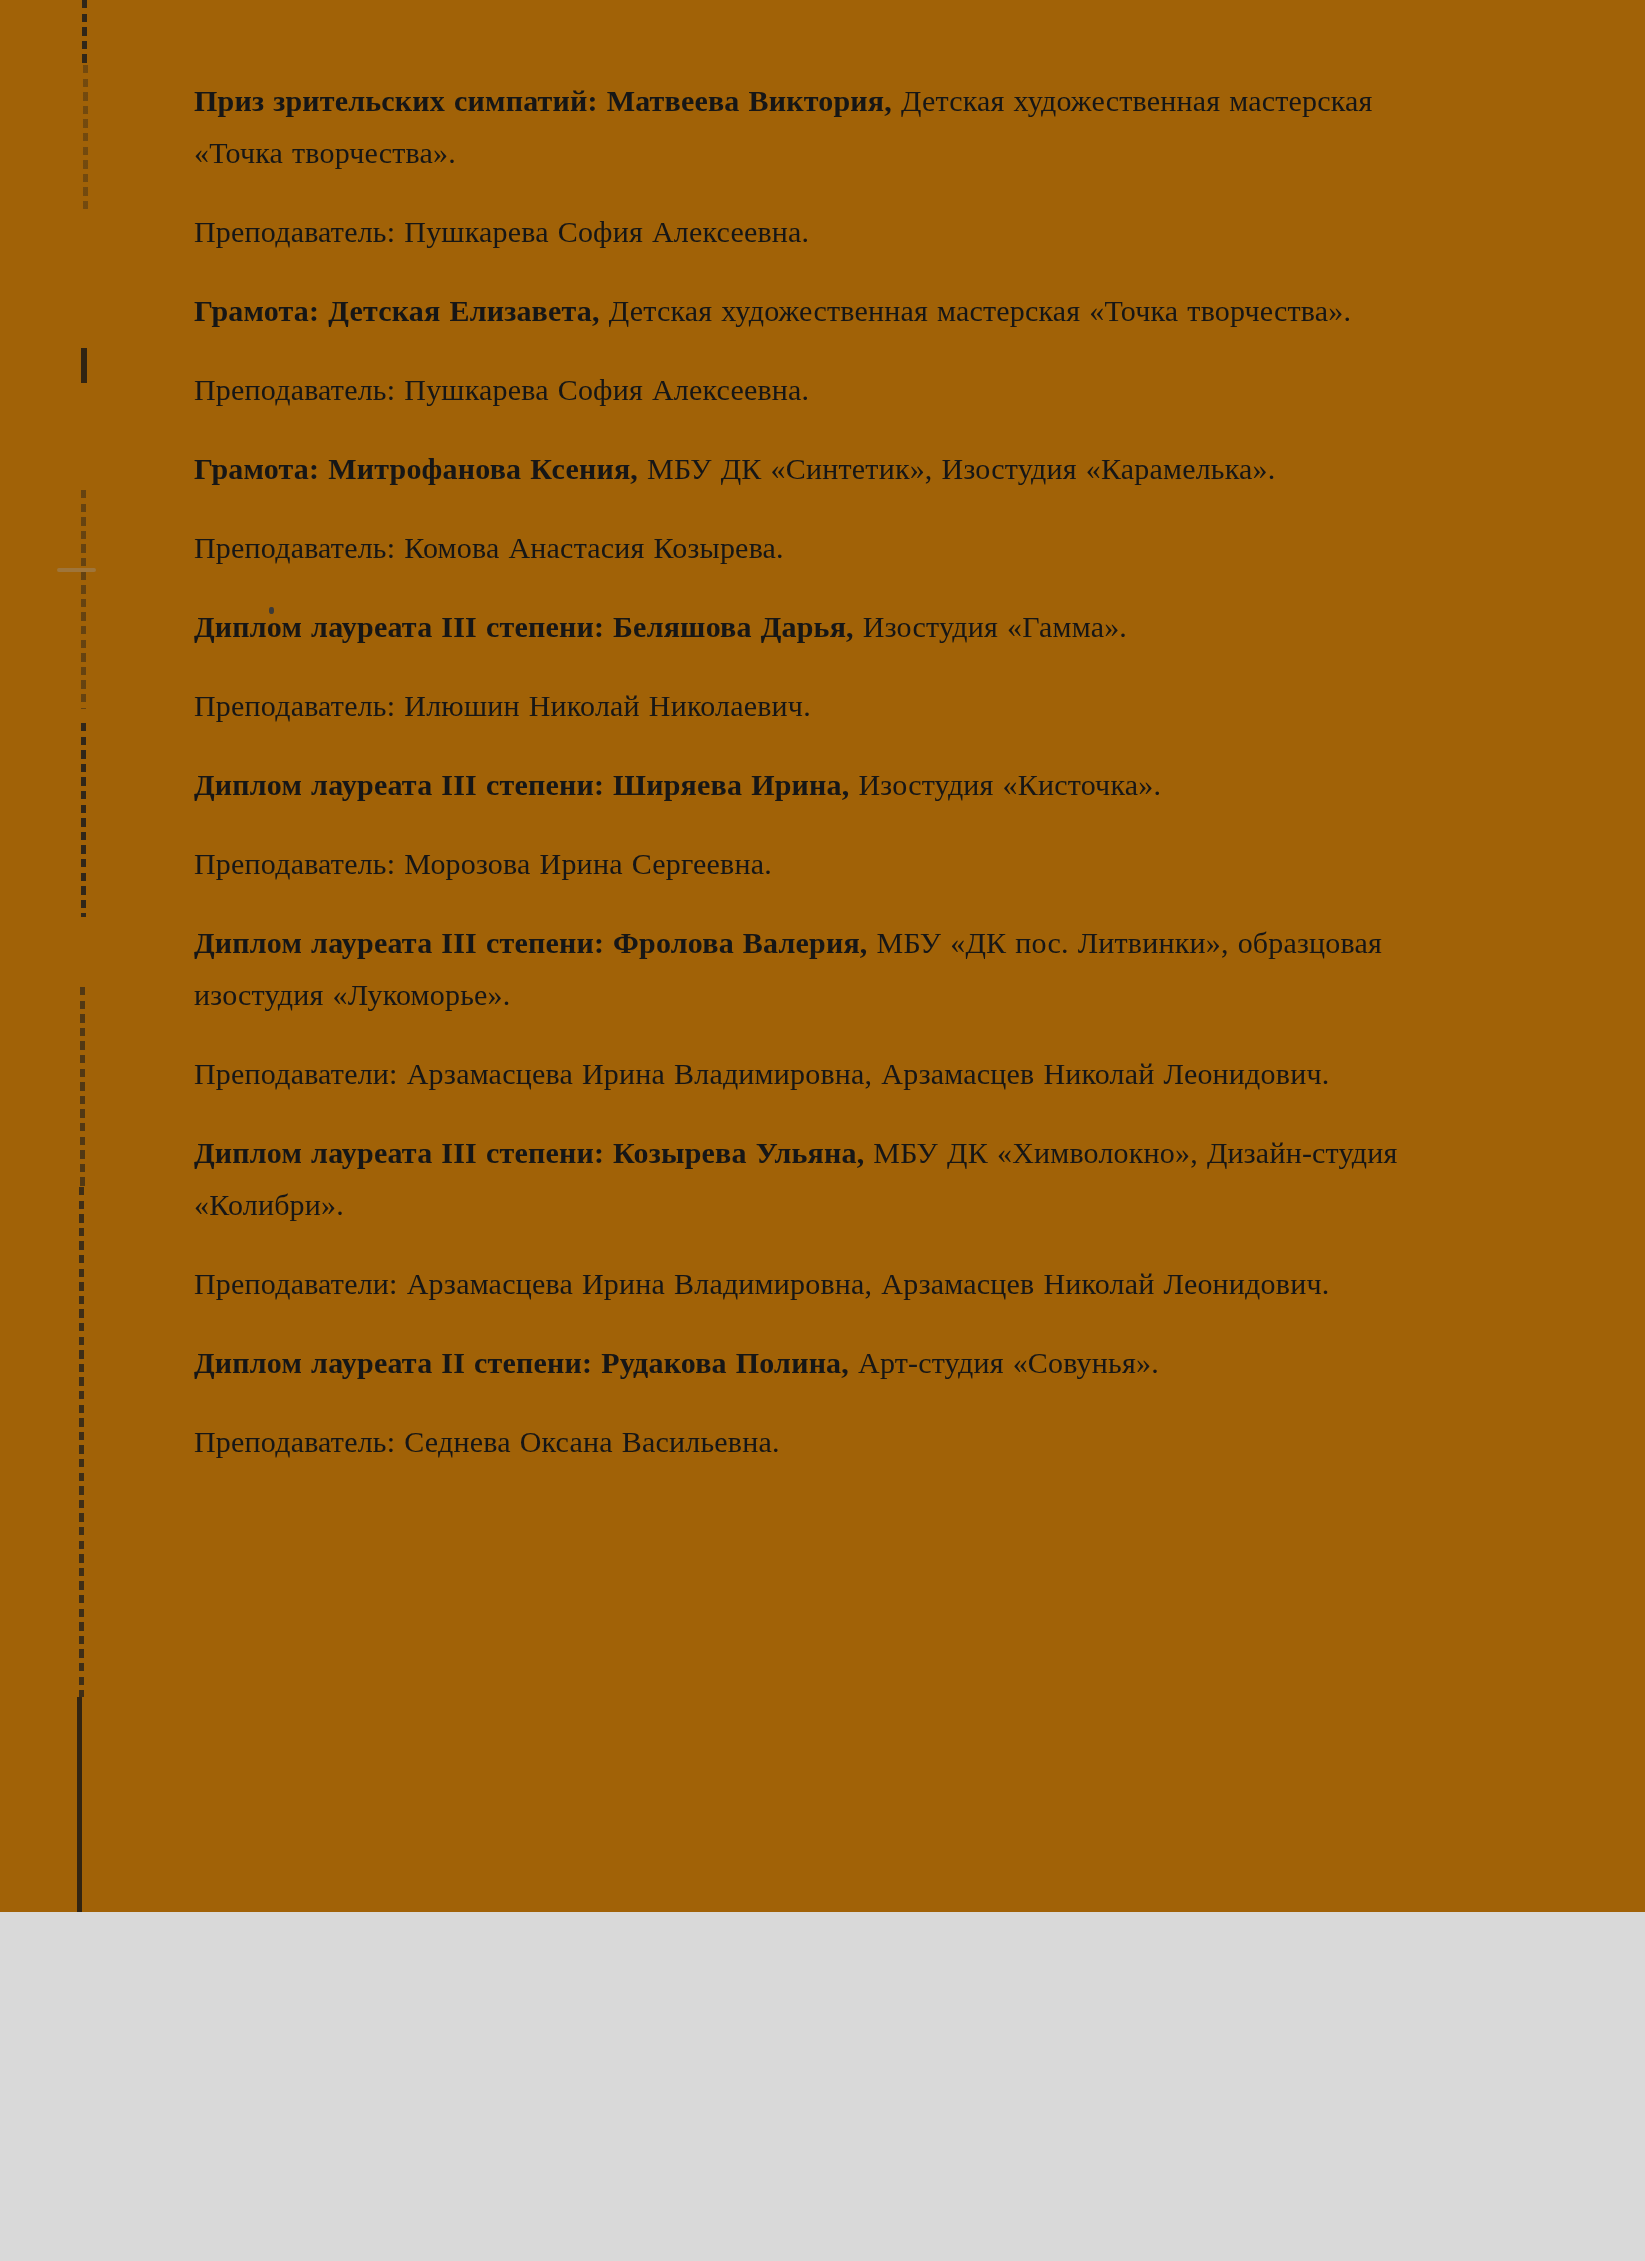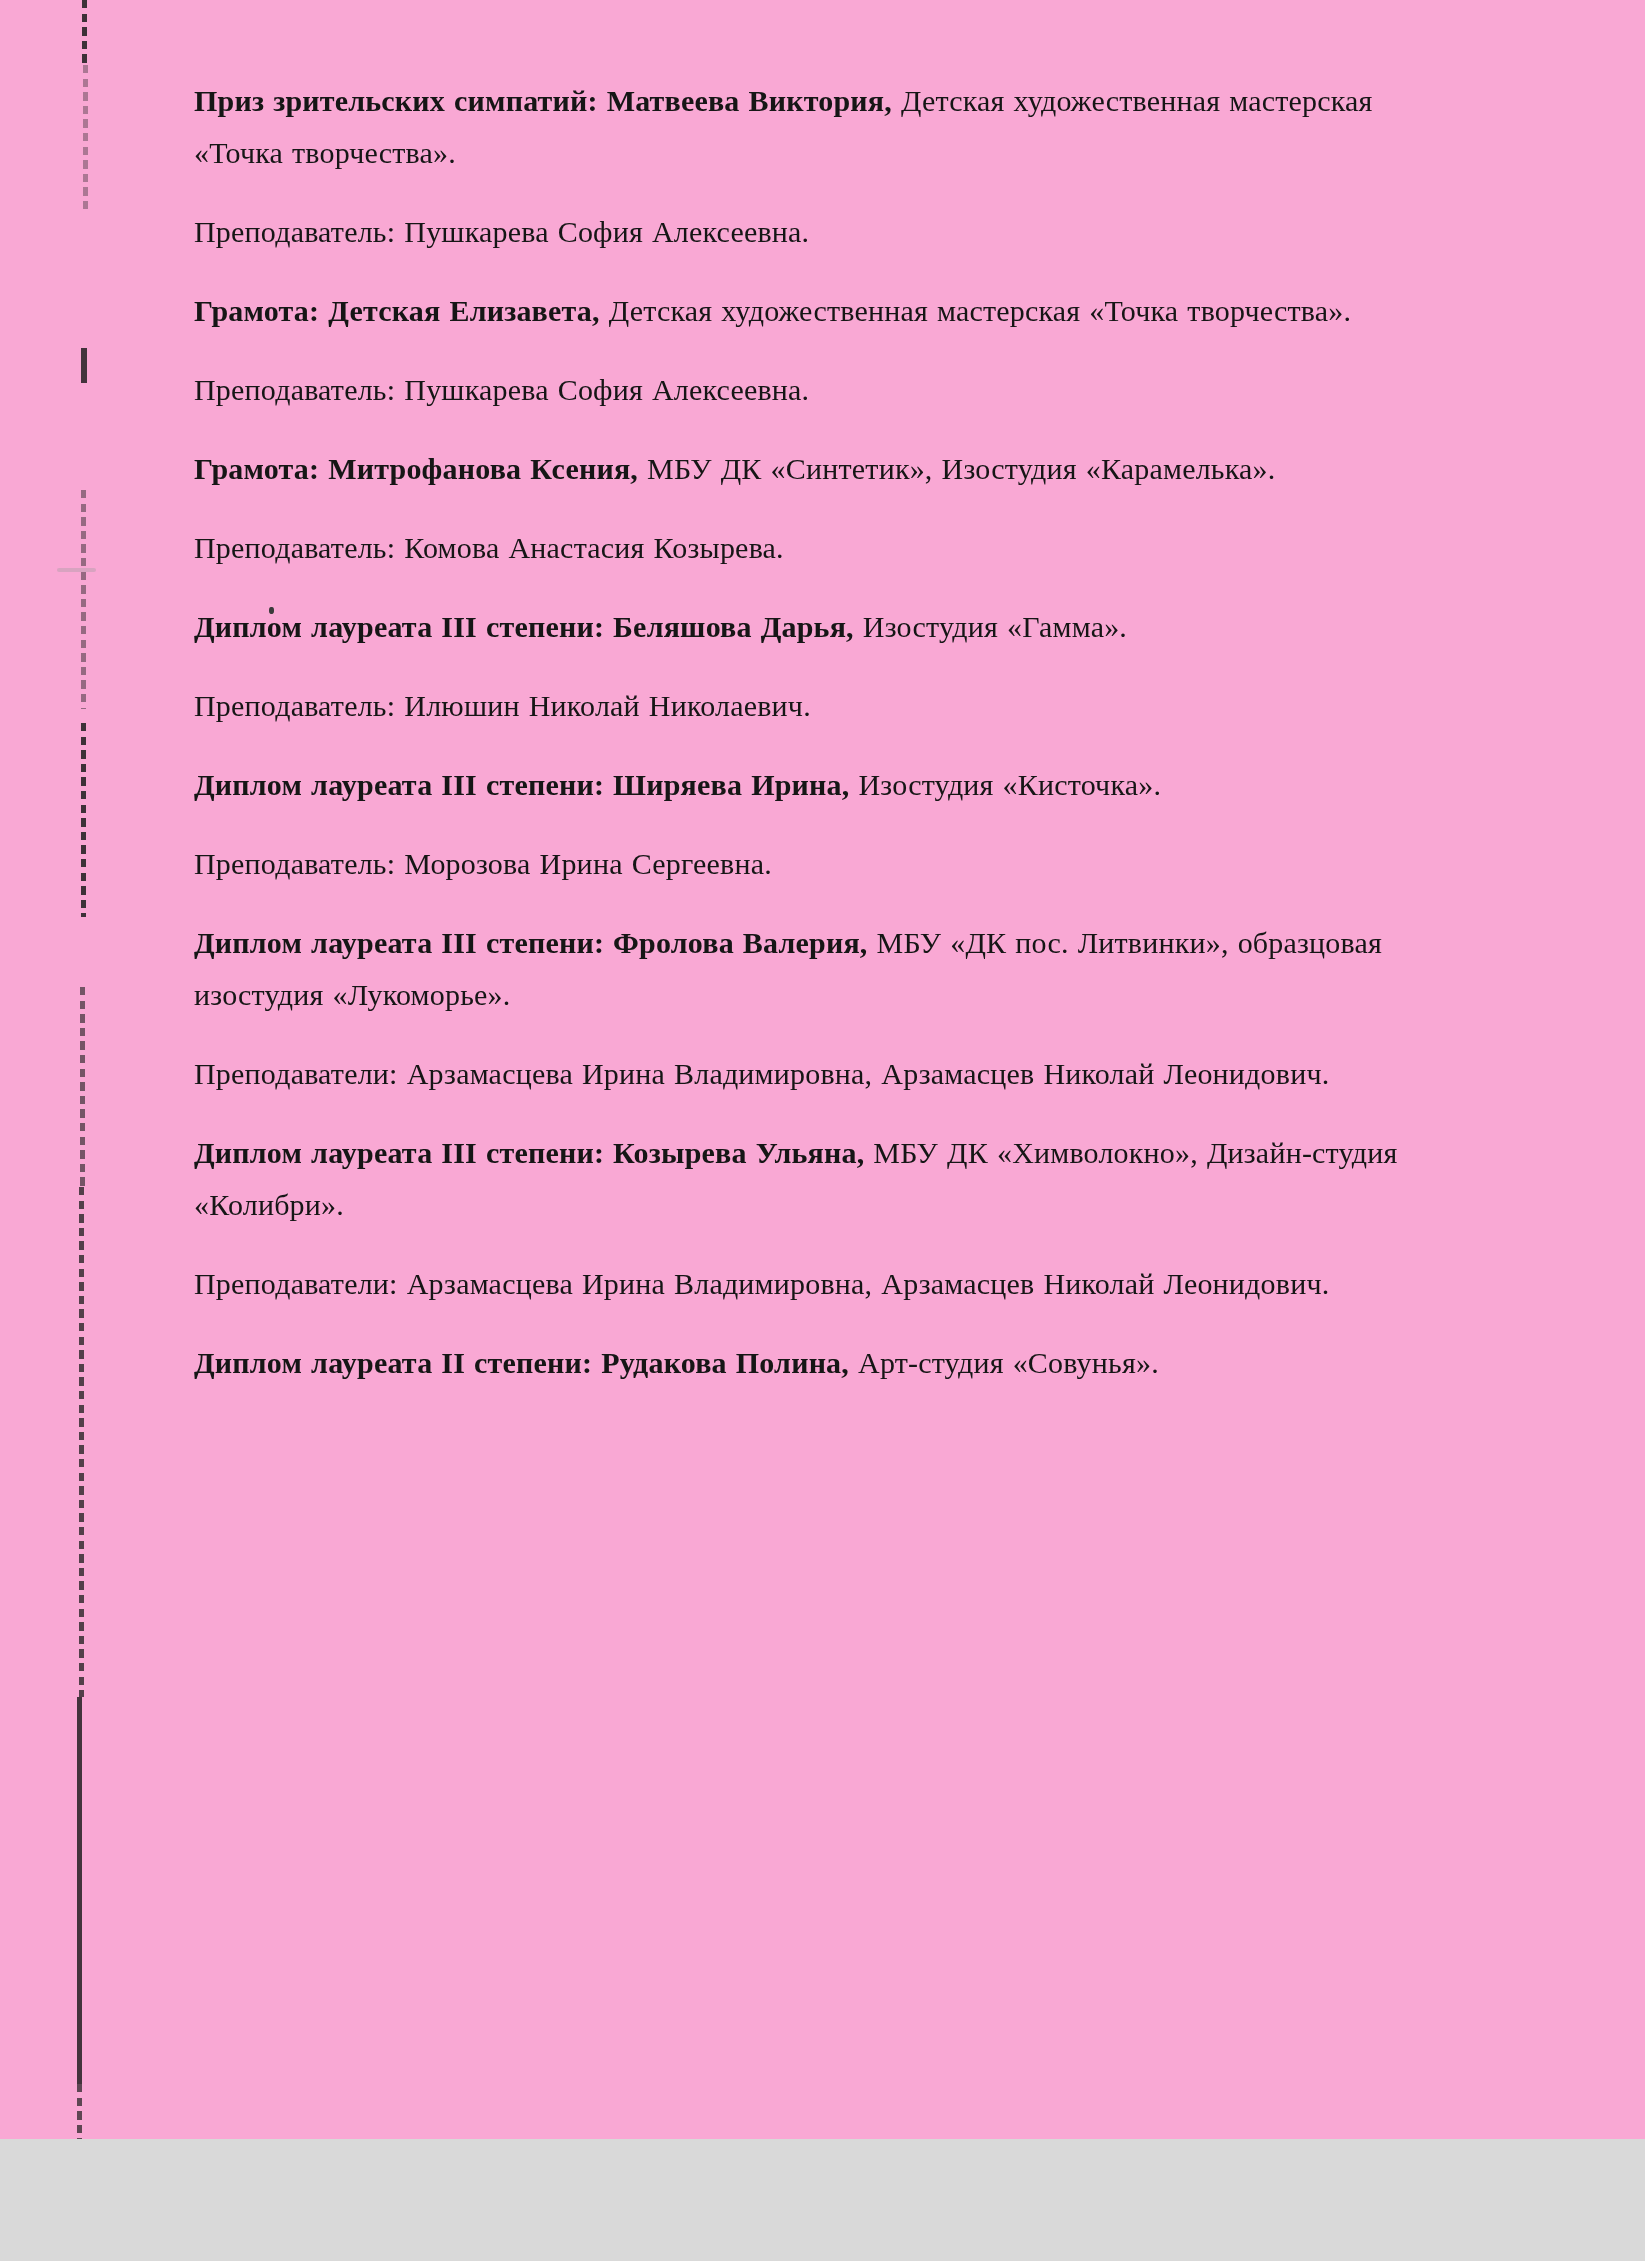--- a/index.html
+++ b/index.html
@@ -1,21 +1,21 @@
 <!DOCTYPE html>
 <html style="font-size:10.3px"><head>
 <meta charset="utf-8">
 <style>
   html,body{margin:0;padding:0;background:#d9d9d9;}
   .page{
     position:relative;
     width:1646px;
-    height:2139px;
+    height:1912px;
     margin:0 auto;
-    background:#f9a8d4;
+    background:#a16207;
     overflow:hidden;
     font-family:"Liberation Serif","DejaVu Serif",serif;
     color:#161616;
   }
   .content{
     position:absolute;
     left:194px;
     top:75px;
     width:1258px;
   }
@@ -93,18 +93,19 @@
 
 
     <p class="para"><span>Преподаватели: Арзамасцева Ирина Владимировна, Арзамасцев Николай Леонидович.</span></p>
 
     <p class="para"><span class="b">Диплом лауреата III степени: Козырева Ульяна,</span><span> МБУ ДК «Химволокно», Дизайн-студия «Колибри».</span></p>
 
     <p class="para"><span>Преподаватели: Арзамасцева Ирина Владимировна, Арзамасцев Николай Леонидович.</span></p>
 
     <p class="para"><span class="b">Диплом лауреата II степени: Рудакова Полина,</span><span> Арт-студия «Совунья».</span></p>
 
+    <p class="para"><span>Преподаватель: Седнева Оксана Васильевна.</span></p>
 
 
 
   </div>
 </div>
 
 
 </body></html>

